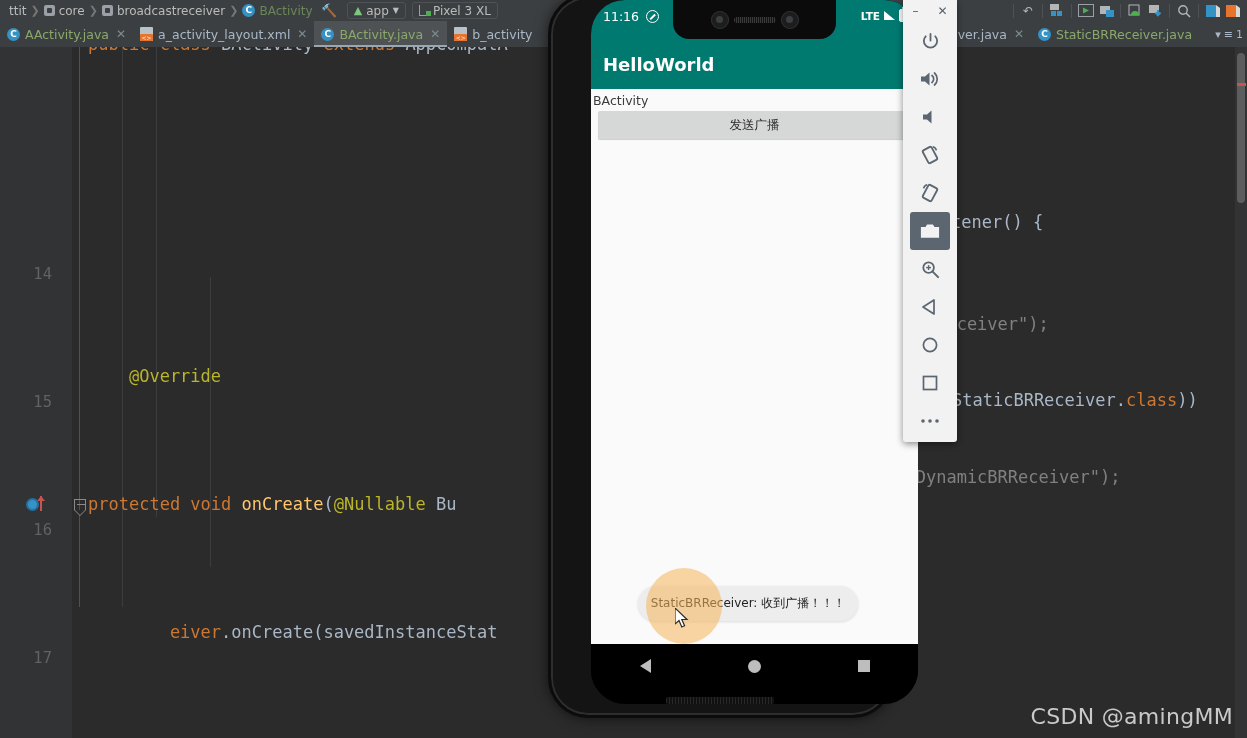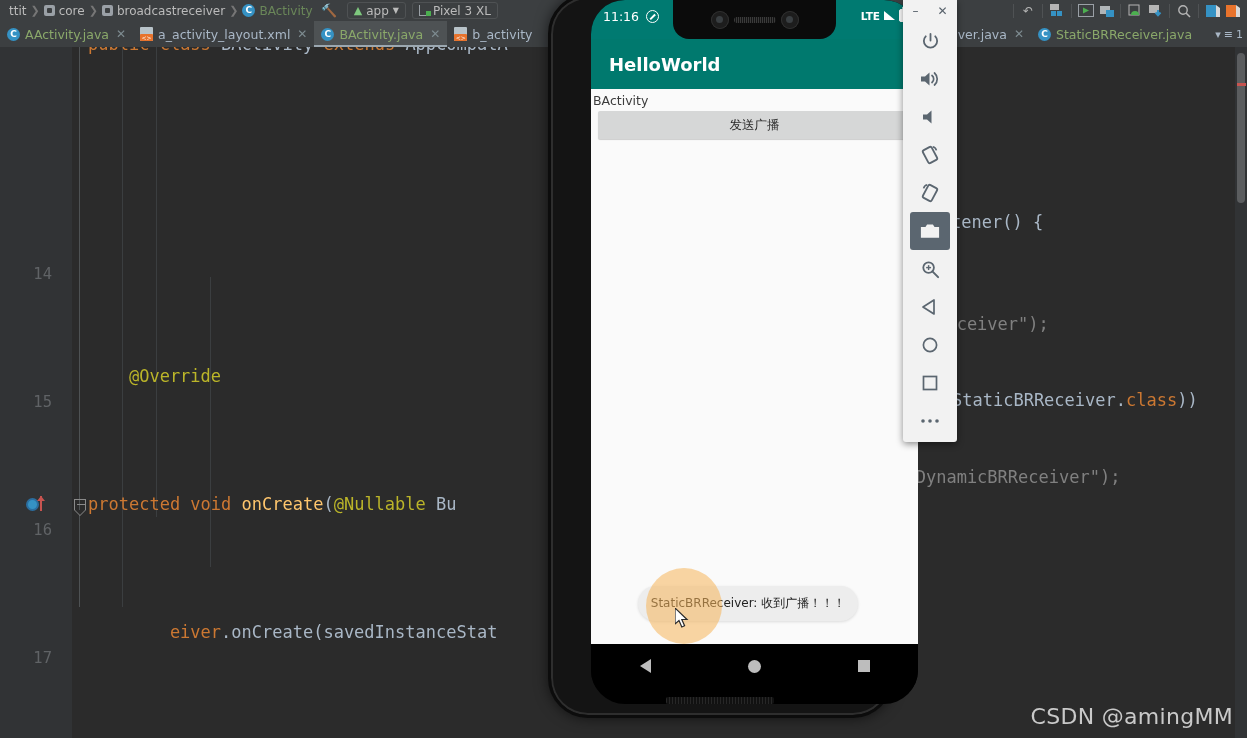--- a/index.html
+++ b/index.html
@@ -236,21 +236,21 @@
     width: 8px; height: 13px; border: 1.5px solid #fff; border-radius: 2px;
     background: #fff; position: relative;
   }
   .batt::before {
     content:""; position:absolute; left:2px; top:-3.5px; width:4px; height:2px;
     background:#fff; border-radius:1px;
   }
   .appbar {
     position: absolute; left: 0; top: 39px; width: 327px; height: 50px;
     background: #00796e; color: #fff;
-    display: flex; align-items: center; padding-left: 18px;
+    display: flex; align-items: center; padding-left: 12px;
     font-size: 18px; font-weight: bold;
   }
   .app-content {
     position: absolute; left: 0; top: 89px; width: 327px; height: 555px;
     background: #fafafa;
   }
   .act-label {
     position: absolute; left: 2px; top: 4px; font-size: 12.5px; color: #3c3c3c;
   }
   .send-btn {

